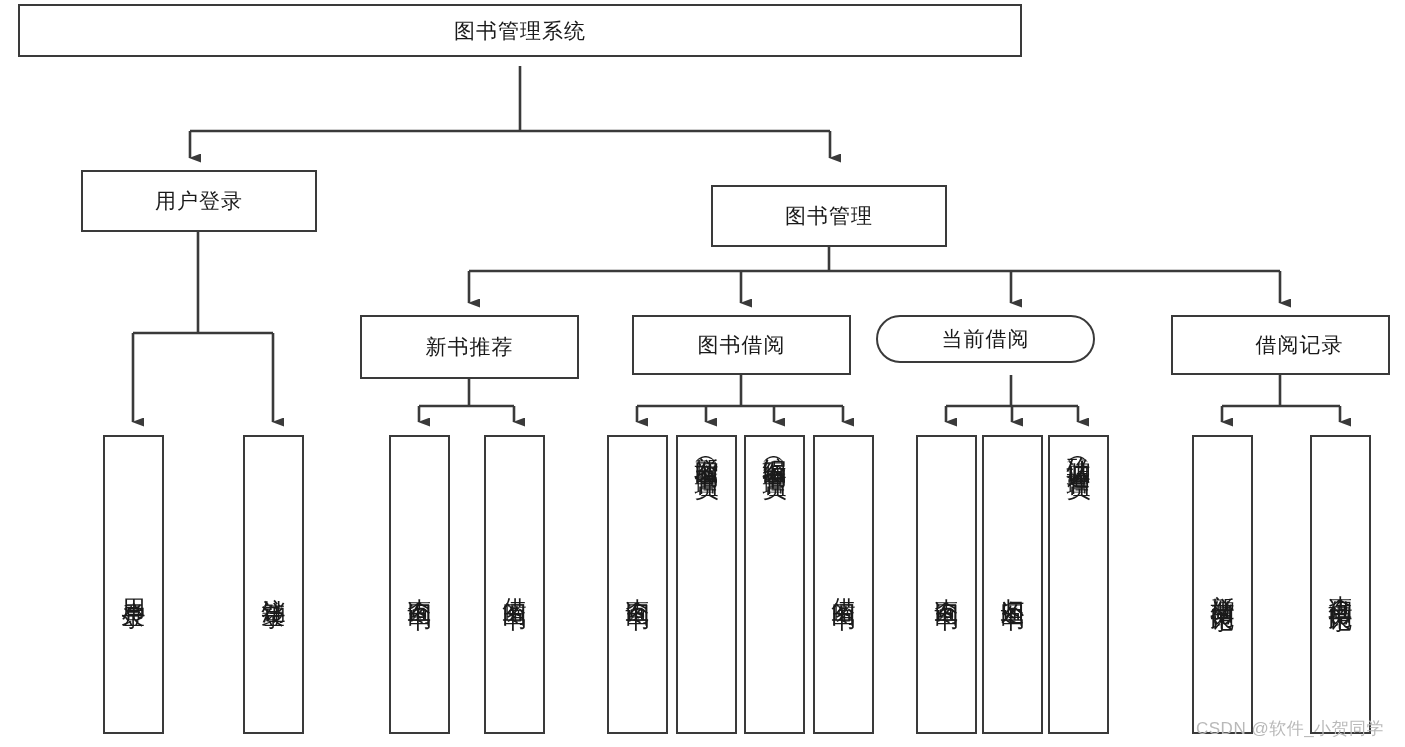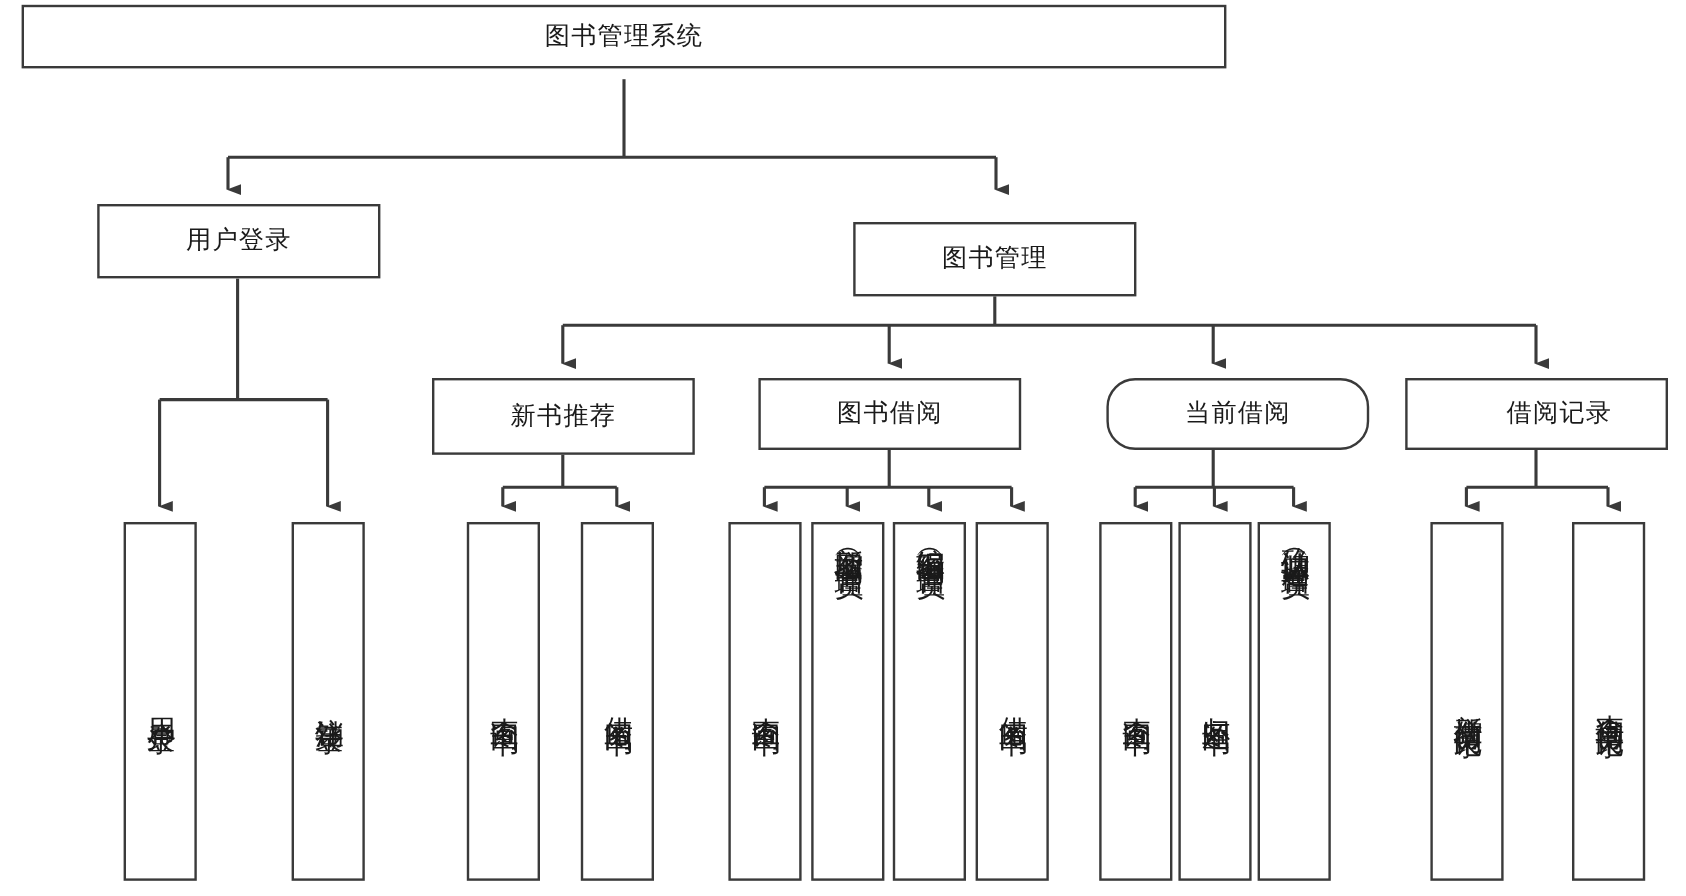--- a/index.html
+++ b/index.html
@@ -135,21 +135,21 @@
   </div>
 
   <div class="node h" style="left:360px;top:315px;width:219px;height:64px;">
     <span class="lbl">新书推荐</span>
   </div>
 
   <div class="node h" style="left:632px;top:315px;width:219px;height:60px;">
     <span class="lbl">图书借阅</span>
   </div>
 
-  <div class="node h" style="left:922px;top:315px;width:219px;height:60px;border-radius:24px;">
+  <div class="node h" style="left:876px;top:315px;width:219px;height:48px;border-radius:24px;">
     <span class="lbl">当前借阅</span>
   </div>
 
   <div class="node h" style="left:1171px;top:315px;width:219px;height:60px;padding-left:38px;">
     <span class="lbl">借阅记录</span>
   </div>
 
   <div class="node v mid" style="left:103px;top:435px;width:61px;height:299px;">
     <span class="lbl">用户登录</span>
   </div>
@@ -195,14 +195,15 @@
   </div>
 
   <div class="node v mid" style="left:1192px;top:435px;width:61px;height:299px;">
     <span class="lbl">新增借阅记录</span>
   </div>
 
   <div class="node v mid" style="left:1310px;top:435px;width:61px;height:299px;">
     <span class="lbl">查询借阅记录</span>
   </div>
 
+  <div class="watermark" style="left:1196px;top:717px;">CSDN @软件_小贺同学</div>
 
 </div>
 
 </body></html>

